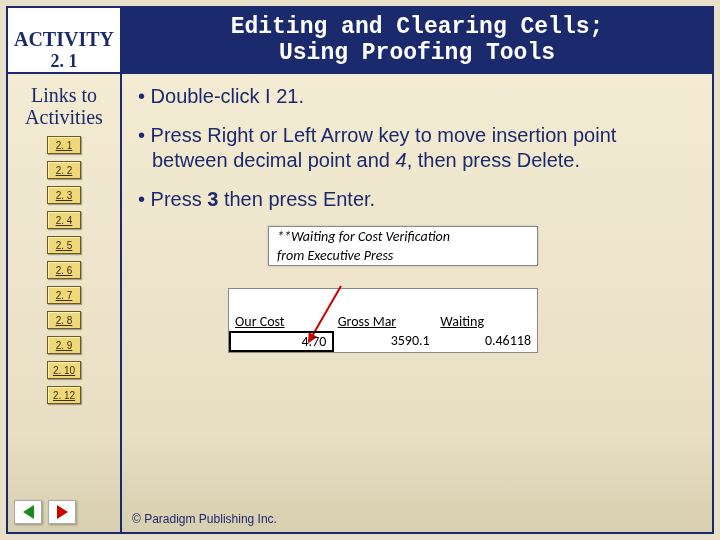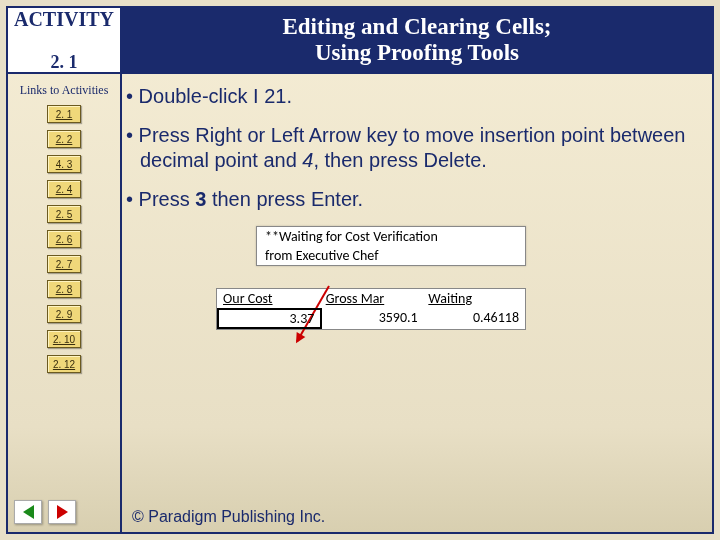--- a/index.html
+++ b/index.html
@@ -24,23 +24,22 @@
     height: 66px;
     border-bottom: 2px solid #1a2a6c;
   }
   .activity-box {
     width: 114px;
     background: #fff;
     border-right: 2px solid #1a2a6c;
     display: flex;
     flex-direction: column;
     align-items: center;
-    justify-content: space-between;
+    justify-content: flex-end;
     text-align: center;
-    gap: 21px;
   }
   .activity-box .al1 {
     font-family: "Times New Roman", serif;
     font-weight: bold;
     font-size: 20px;
     color: #1a2a6c;
   }
   .activity-box .al2 {
     font-family: "Times New Roman", serif;
     font-weight: bold;
@@ -48,41 +47,41 @@
     color: #1a2a6c;
   }
   .title-box {
     flex: 1;
     background: #1a2a6c;
     color: #fff;
     display: flex;
     flex-direction: column;
     align-items: center;
     justify-content: center;
-    font-family: Liberation Serif, serif;
+    font-family: Liberation Mono, monospace;
     font-weight: bold;
     font-size: 23px;
     line-height: 1.15;
   }
   .body-row {
     display: flex;
     flex: 1;
     min-height: 0;
   }
   .sidebar {
     width: 114px;
     border-right: 2px solid #1a2a6c;
     display: flex;
     flex-direction: column;
     align-items: center;
     padding-top: 10px;
   }
   .sidebar-title {
     font-family: "Times New Roman", serif;
-    font-size: 12px;
+    font-size: 20px;
     color: #1a2a6c;
     text-align: center;
     line-height: 1.1;
     margin-bottom: 8px;
   }
   .link-btn {
     width: 34px;
     height: 18px;
     margin-bottom: 7px;
     background: #f0d87a;
@@ -91,21 +90,21 @@
     color: #3a2f0e;
     text-decoration: underline;
     display: flex;
     align-items: center;
     justify-content: center;
     box-shadow: inset 1px 1px 0 #fff4c0, 1px 1px 1px rgba(0,0,0,0.3);
     cursor: pointer;
   }
   .content {
     flex: 1;
-    padding: 10px 18px 8px 4px;
+    padding: 10px 18px 8px 16px;
     position: relative;
     font-size: 20px;
     color: #1a2a6c;
   }
   .content p { margin-bottom: 14px; line-height: 1.25; }
   .content .indent { padding-left: 14px; text-indent: -14px; }
   .content i.var { font-style: italic; }
   .content b.digit { font-weight: bold; }
   .excel-wrap {
     position: relative;
@@ -114,41 +113,41 @@
   }
   .excel-top {
     border: 1px solid #888;
     background: #fff;
     font-family: Calibri, sans-serif;
     font-size: 14px;
     color: #000;
     margin-bottom: 22px;
     box-shadow: 0 0 2px rgba(0,0,0,0.2);
   }
-  .excel-top .row { padding: 1px 8px; }
+  .excel-top .row { padding: 1px 8px; font-style: italic; }
   .excel-bottom {
     border: 1px solid #888;
     background: #fff;
     font-family: Calibri, sans-serif;
     font-size: 14px;
     color: #000;
     display: flex;
     flex-direction: column;
     margin-left: -40px;
     width: 310px;
   }
   .excel-bottom .hdr, .excel-bottom .val {
     display: flex;
   }
   .excel-bottom .cell {
     flex: 1;
     padding: 1px 6px;
     white-space: nowrap;
   }
-  .excel-bottom .u { text-decoration: underline; }
+  .excel-bottom .u { text-decoration: underline; margin-top: 23px; }
   .excel-bottom .r { text-align: right; }
   .excel-bottom .edit-cell {
     border: 2px solid #000;
     padding: 0 6px;
     position: relative;
   }
   .arrow-line {
     position: absolute;
     left: 72px;
     top: 60px;
@@ -191,21 +190,21 @@
   .tri-right {
     width: 0; height: 0;
     border-top: 7px solid transparent;
     border-bottom: 7px solid transparent;
     border-left: 11px solid #c00;
   }
   .footer {
     position: absolute;
     left: 132px;
     bottom: 14px;
-    font-size: 16px;
+    font-size: 12px;
     color: #1a2a6c;
   }
 </style>
 </head>
 <body>
 
 <div class="outer">
 
   <div class="header-row">
     <div class="activity-box">
@@ -216,21 +215,21 @@
       <div>Editing and Clearing Cells;</div>
       <div>Using Proofing Tools</div>
     </div>
   </div>
 
   <div class="body-row">
     <div class="sidebar">
       <div class="sidebar-title">Links to Activities</div>
       <div class="link-btn">2. 1</div>
       <div class="link-btn">2. 2</div>
-      <div class="link-btn">4. 3</div>
+      <div class="link-btn">2. 3</div>
       <div class="link-btn">2. 4</div>
       <div class="link-btn">2. 5</div>
       <div class="link-btn">2. 6</div>
       <div class="link-btn">2. 7</div>
       <div class="link-btn">2. 8</div>
       <div class="link-btn">2. 9</div>
       <div class="link-btn">2. 10</div>
       <div class="link-btn">2. 12</div>
     </div>
 
@@ -242,30 +241,30 @@
         <span>• Press Right or Left Arrow key to move insertion point between decimal point and </span><i class="var">4</i><span>, then press Delete.</span>
       </p>
       <p class="indent">
         <span>• Press </span><b class="digit">3</b><span> then press Enter.</span>
       </p>
 
       <div class="excel-wrap">
         <div class="arrow-line"></div>
         <div class="excel-top">
           <div class="row">**Waiting for Cost Verification</div>
-          <div class="row">from Executive Chef</div>
+          <div class="row">from Executive Press</div>
         </div>
         <div class="excel-bottom">
           <div class="hdr">
             <div class="cell u">Our Cost</div>
             <div class="cell u">Gross Mar</div>
             <div class="cell u">Waiting</div>
           </div>
           <div class="val">
-            <div class="cell r edit-cell">3.37</div>
+            <div class="cell r edit-cell">4.70</div>
             <div class="cell r">3590.1</div>
             <div class="cell r">0.46118</div>
           </div>
         </div>
       </div>
     </div>
   </div>
 
 </div>
 

